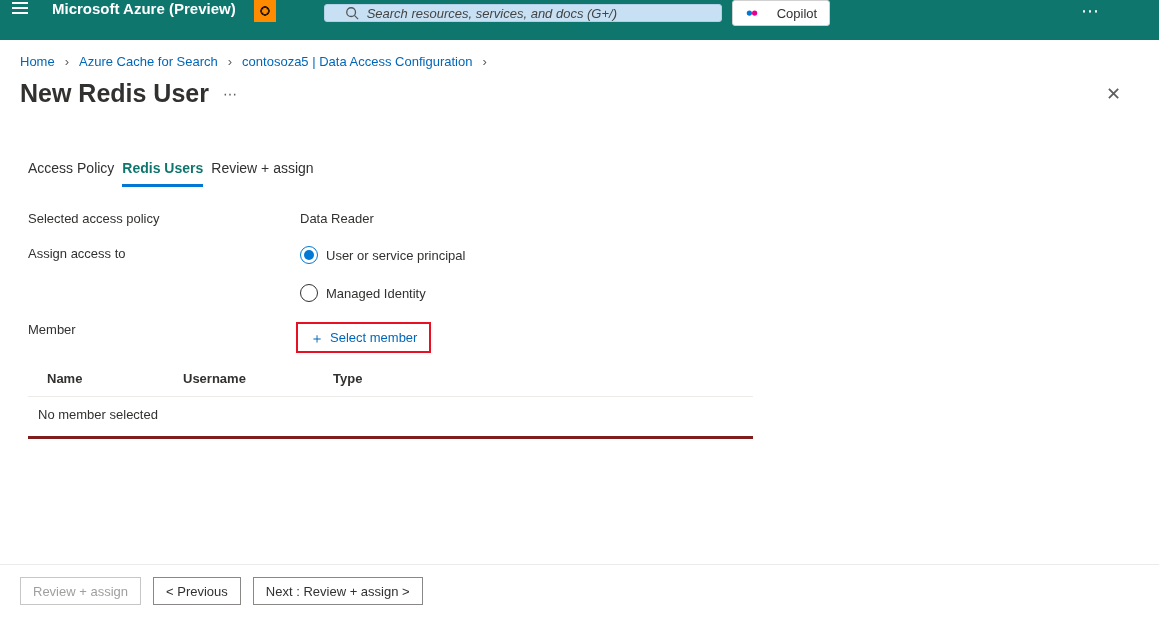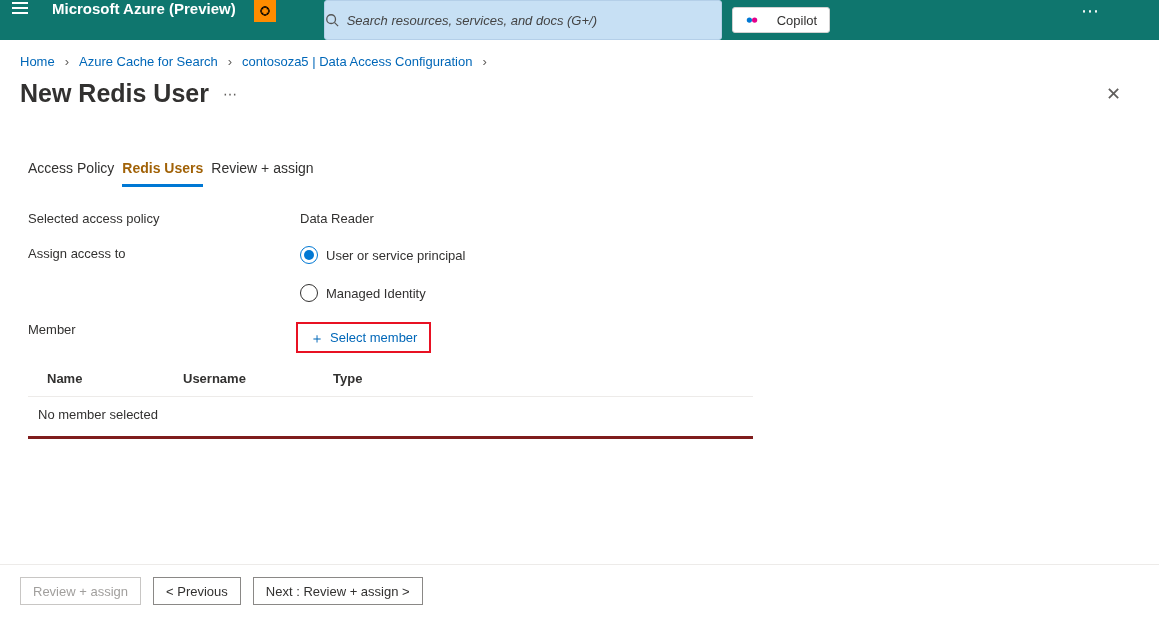--- a/index.html
+++ b/index.html
@@ -41,28 +41,28 @@
     background: #ff8c00;
     display:flex;align-items:center;justify-content:center;
     color:#000;
   }
   .search-wrap {
     margin-left: 48px;
     display:flex;
     align-items:center;
   }
   .search-box {
-    height: 40px;
+    height: 18px;
     width: 398px;
     background: #c7e0f4;
     border: 1px solid #b4cfe8;
     border-radius: 3px;
     display:flex;
     align-items:center;
-    padding: 0 0;
+    padding: 0 20px;
   }
   .search-box input {
     border:none; background:transparent; outline:none;
     flex:1; font-size:13px; color:#222;
     font-style: italic;
   }
   .search-box input::placeholder { color:#444; font-style: italic;}
   .copilot-btn {
     margin-left: 10px;
     height: 26px;
@@ -129,21 +129,21 @@
     font-size: 14px;
   }
   .tab {
     padding-bottom: 8px;
     color:#323130;
     cursor:pointer;
   }
   .tab.active {
     font-weight:600;
     border-bottom: 3px solid #0078d4;
-    color:#a16207;
+    color:#0f766e;
     text-align:center;
   }
 
   
   .form-area {
     padding: 24px 28px 10px 28px;
   }
   .form-row {
     display:flex;
     align-items:flex-start;

